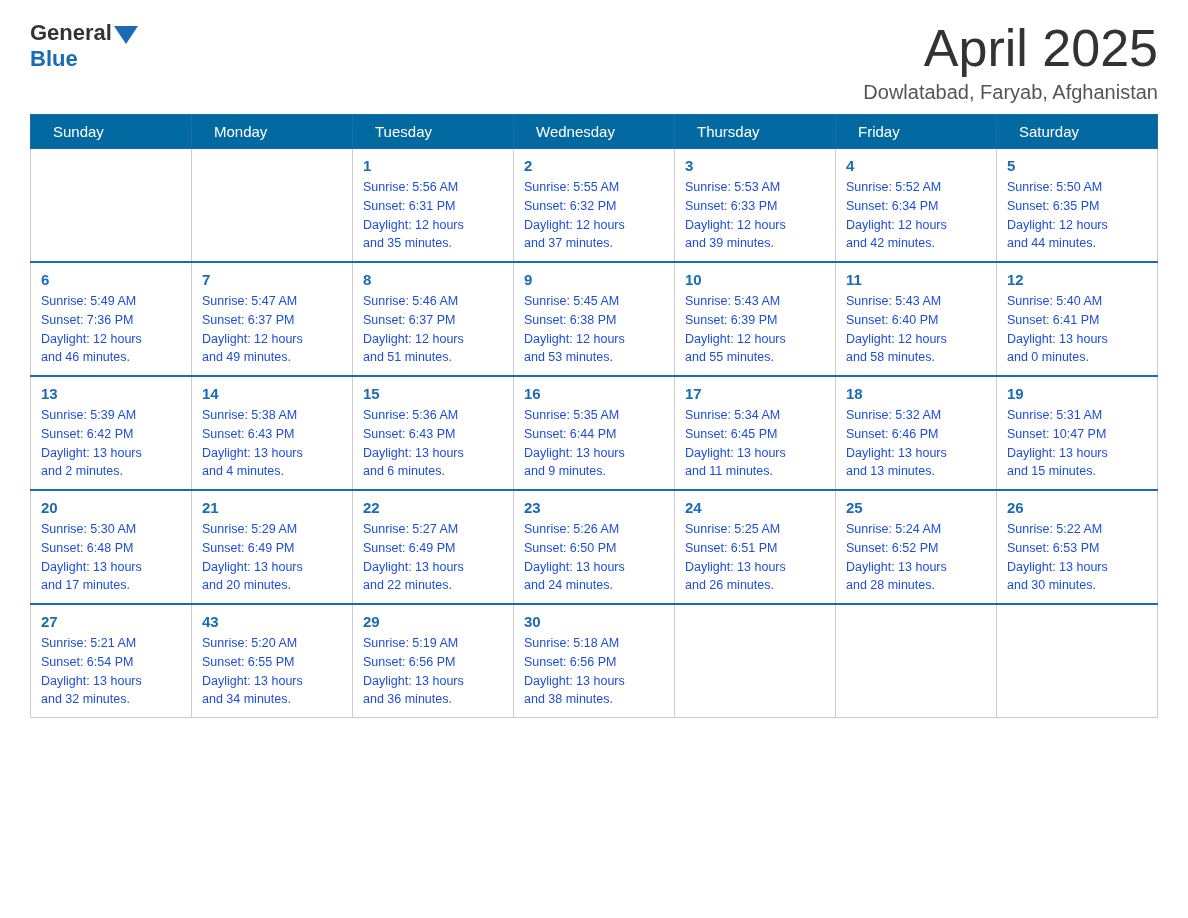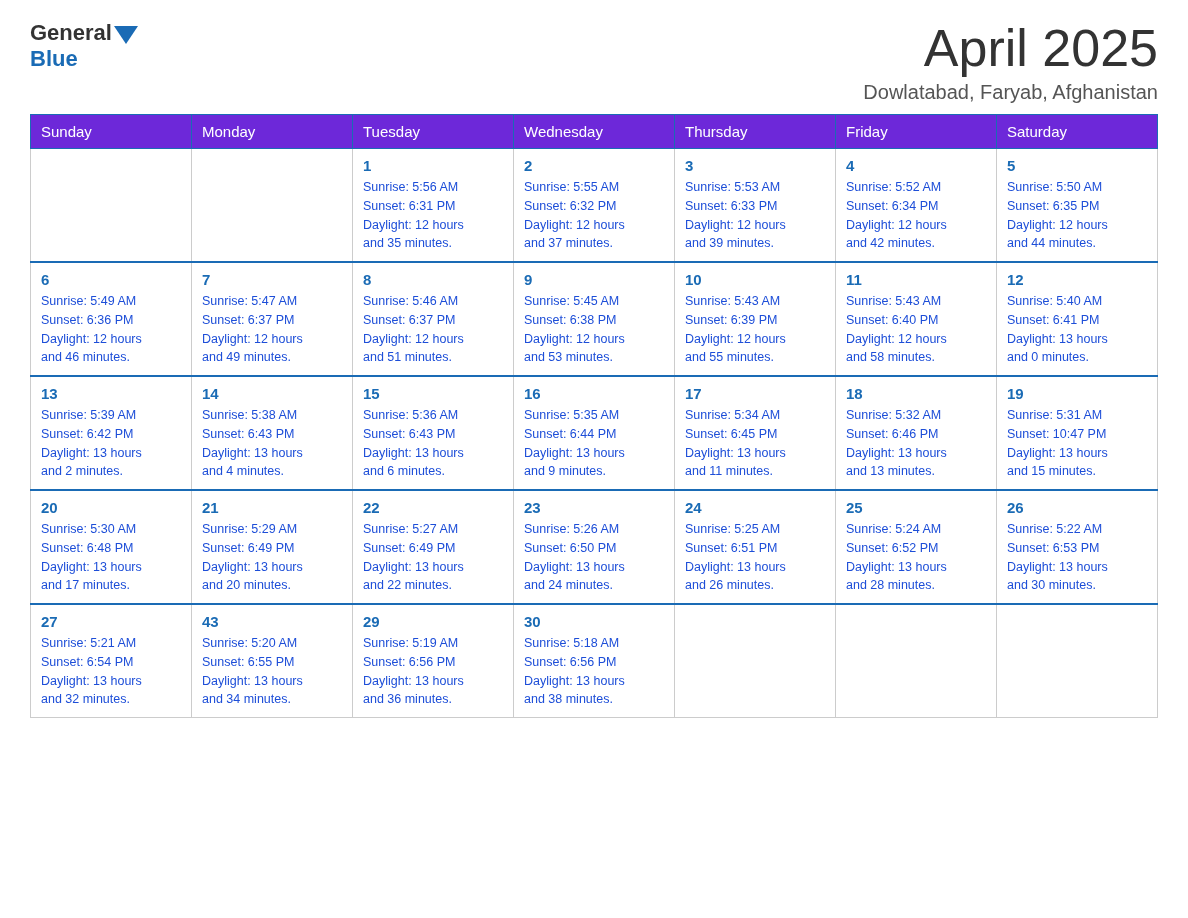--- a/index.html
+++ b/index.html
@@ -48,23 +48,23 @@
       font-size: 20px;
       color: #555;
       margin-top: 4px;
     }
     .calendar {
       width: 100%;
       border-collapse: collapse;
       margin-top: 10px;
     }
     .calendar th {
-      background-color: #6d28d9;
+      background-color: #0369a1;
       color: #fff;
-      padding: 8px 10px;
+      padding: 8px 22px;
       text-align: left;
       font-size: 15px;
       font-weight: normal;
       border: 1px solid #1a6bb5;
     }
     .calendar td {
       vertical-align: top;
       padding: 8px 10px;
       border: 1px solid #ccc;
       width: calc(100% / 7);
@@ -169,21 +169,21 @@
           <div class="day-info" style="white-space: pre-line;">Sunrise: 5:50 AM
 Sunset: 6:35 PM
 Daylight: 12 hours
 and 44 minutes.</div>
         </td>
       </tr>
       <tr>
         <td>
           <span class="day-num">6</span>
           <div class="day-info" style="white-space: pre-line;">Sunrise: 5:49 AM
-Sunset: 6:36 PM
+Sunset: 7:36 PM
 Daylight: 12 hours
 and 46 minutes.</div>
         </td>
         <td>
           <span class="day-num">7</span>
           <div class="day-info" style="white-space: pre-line;">Sunrise: 5:47 AM
 Sunset: 6:37 PM
 Daylight: 12 hours
 and 49 minutes.</div>
         </td>

